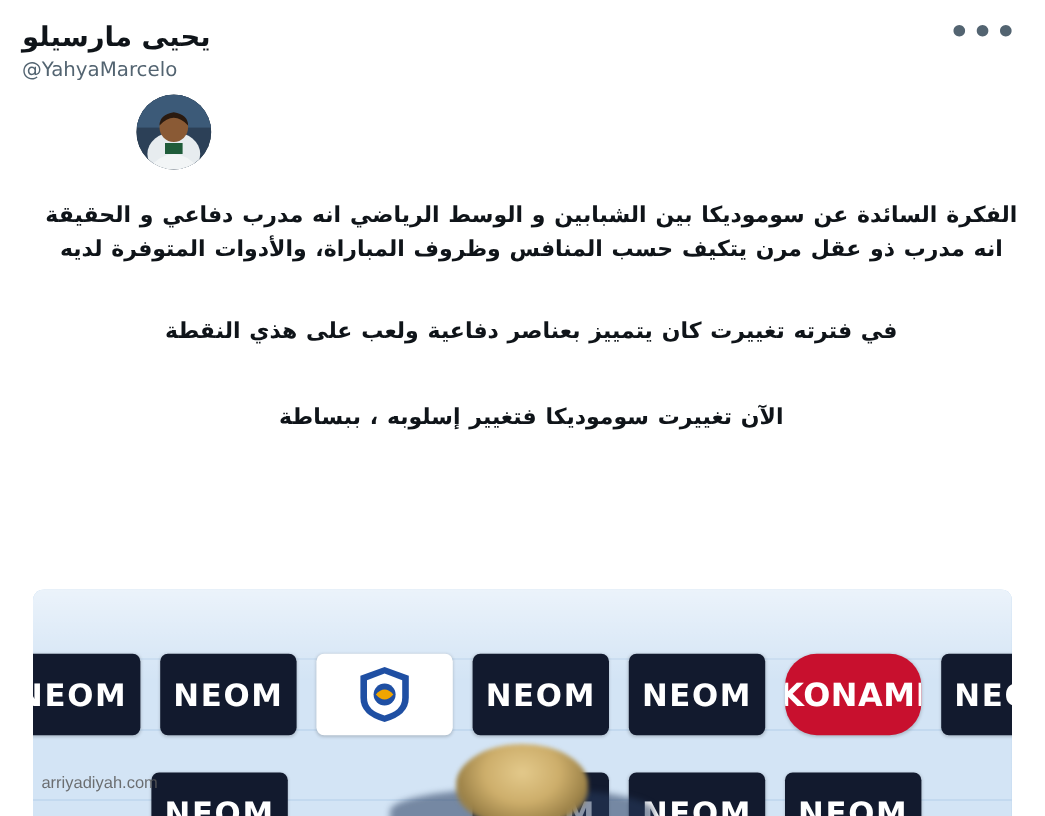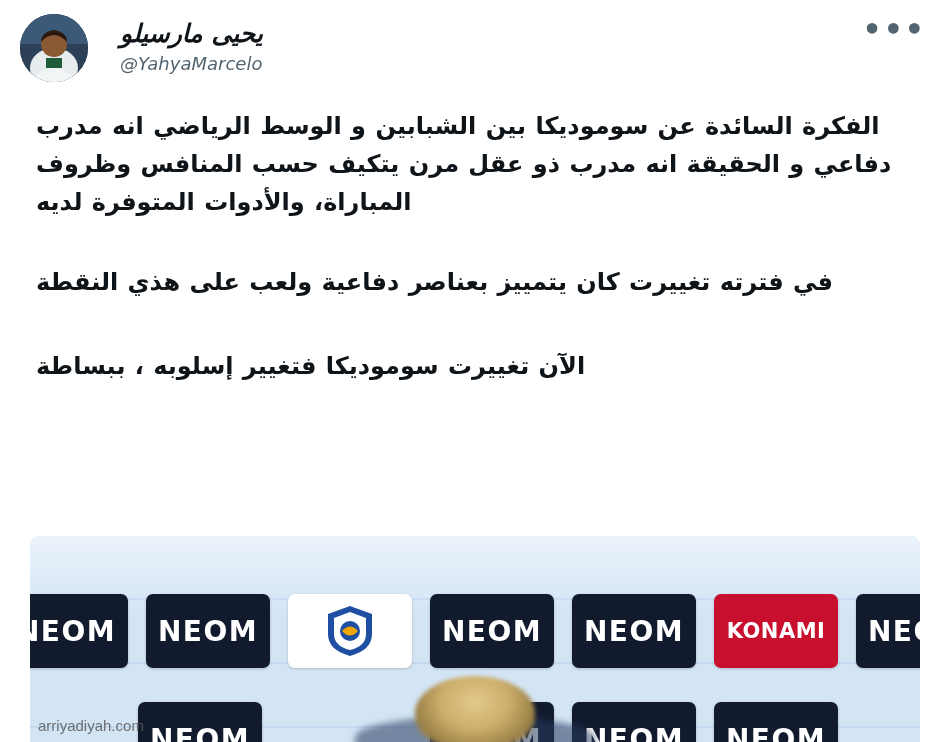--- a/index.html
+++ b/index.html
@@ -28,24 +28,23 @@
     display: flex;
     flex-direction: row-reverse;
     align-items: flex-start;
     justify-content: space-between;
     padding: 14px 20px 0 20px;
     box-sizing: border-box;
   }
 
   .author-block {
     display: flex;
-    flex-direction: row;
+    flex-direction: column;
     align-items: flex-start;
-    gap: 32px;
-    font-style: italic;
+    gap: 10px;
   }
 
   .author-names {
     display: flex;
     flex-direction: column;
     align-items: flex-end;
     line-height: 1.25;
     padding-top: 4px;
   }
 
@@ -88,25 +87,25 @@
     font-weight: 700;
   }
 
   
   .tweet-body {
     padding: 26px 20px 0 36px;
     box-sizing: border-box;
   }
 
   .tweet-paragraph {
-    font-size: 24px;
+    font-size: 20px;
     line-height: 1.58;
     font-weight: 700;
     color: #0f1419;
-    text-align: left;
+    text-align: center;
     direction: rtl;
     margin: 0;
     word-spacing: 1px;
   }
   .tweet-paragraph + .tweet-paragraph {
     margin-top: 42px;
   }
   .tweet-paragraph.p3 {
     margin-top: 46px;
   }
@@ -159,22 +158,23 @@
     overflow: hidden;
   }
   .sponsor-tile.neom {
     background: #121a2e;
     color: #ffffff;
     font-size: 28px;
   }
   .sponsor-tile.konami {
     background: #c8102e;
     color: #ffffff;
-    font-size: 21px;
+    font-size: 29px;
     letter-spacing: 0.5px;
+    border-radius: 29px;
   }
   .sponsor-tile.spl {
     background: #ffffff;
     color: #1a3a86;
   }
   .spl-badge {
     width: 52px;
     height: 54px;
     position: relative;
   }
@@ -200,21 +200,21 @@
     width: 240px;
     height: 42px;
     border-radius: 50% 50% 0 0;
     background: rgba(40,60,95,0.55);
     filter: blur(3px);
   }
 
   .media-watermark {
     position: absolute;
     left: 8px;
-    bottom: 8px;
+    bottom: 22px;
     font-size: 15px;
     color: #5a5a5a;
     font-family: "Liberation Sans", sans-serif;
     direction: ltr;
     opacity: 0.85;
   }
 </style>
 </head>
 <body>
 

